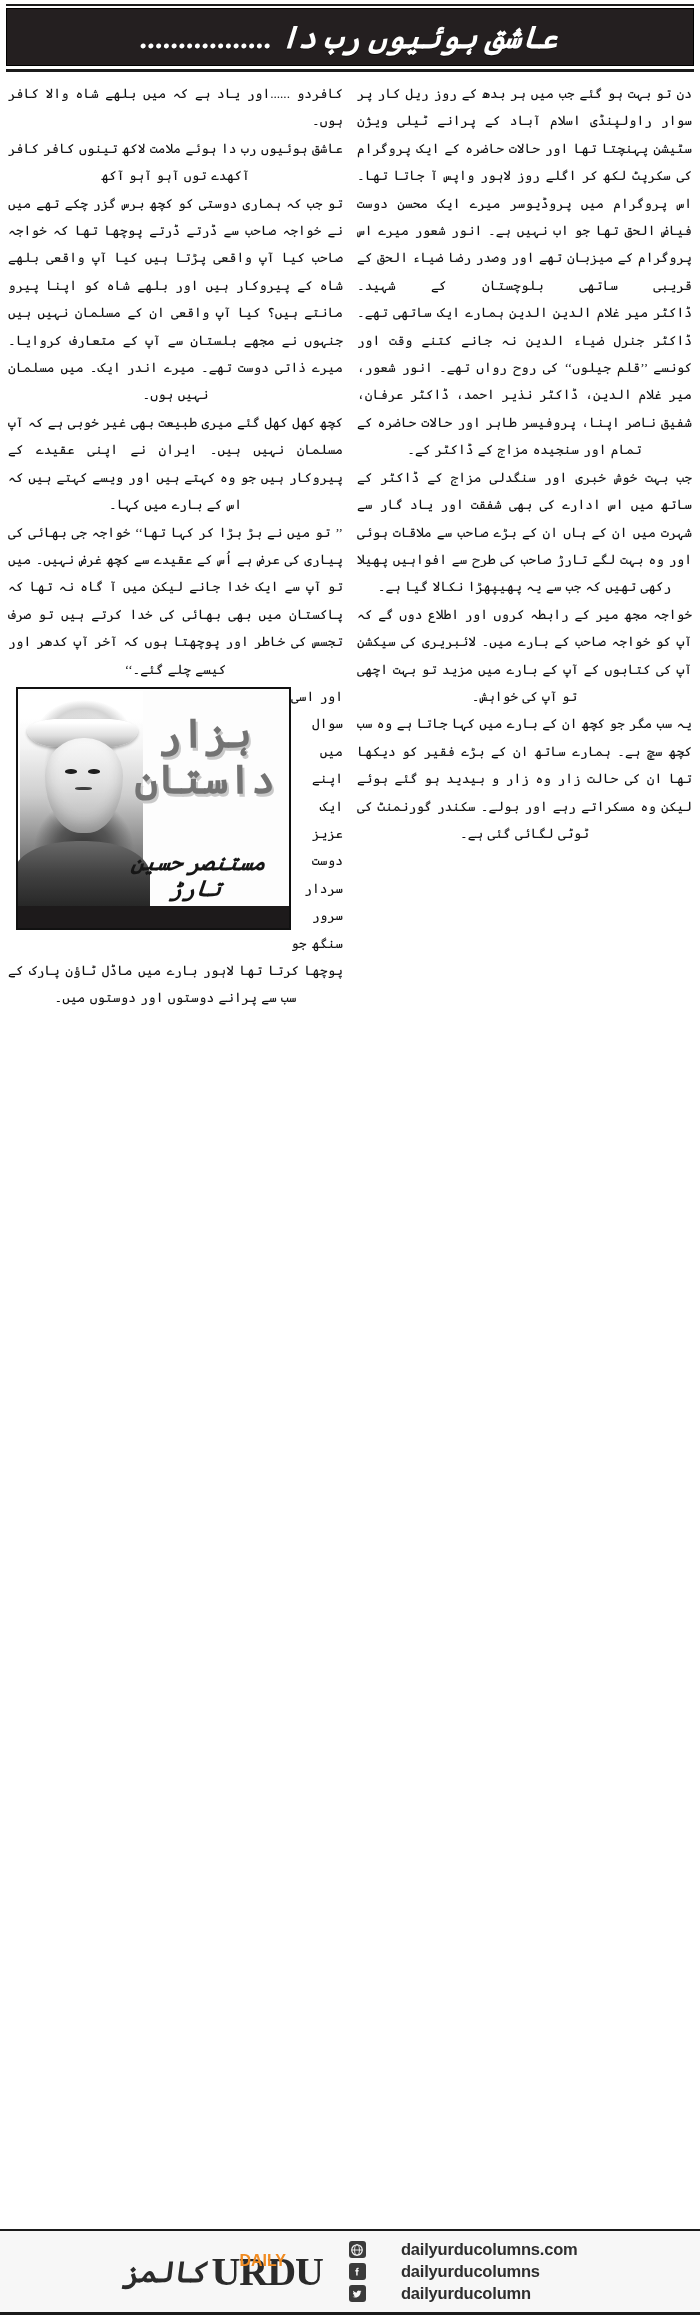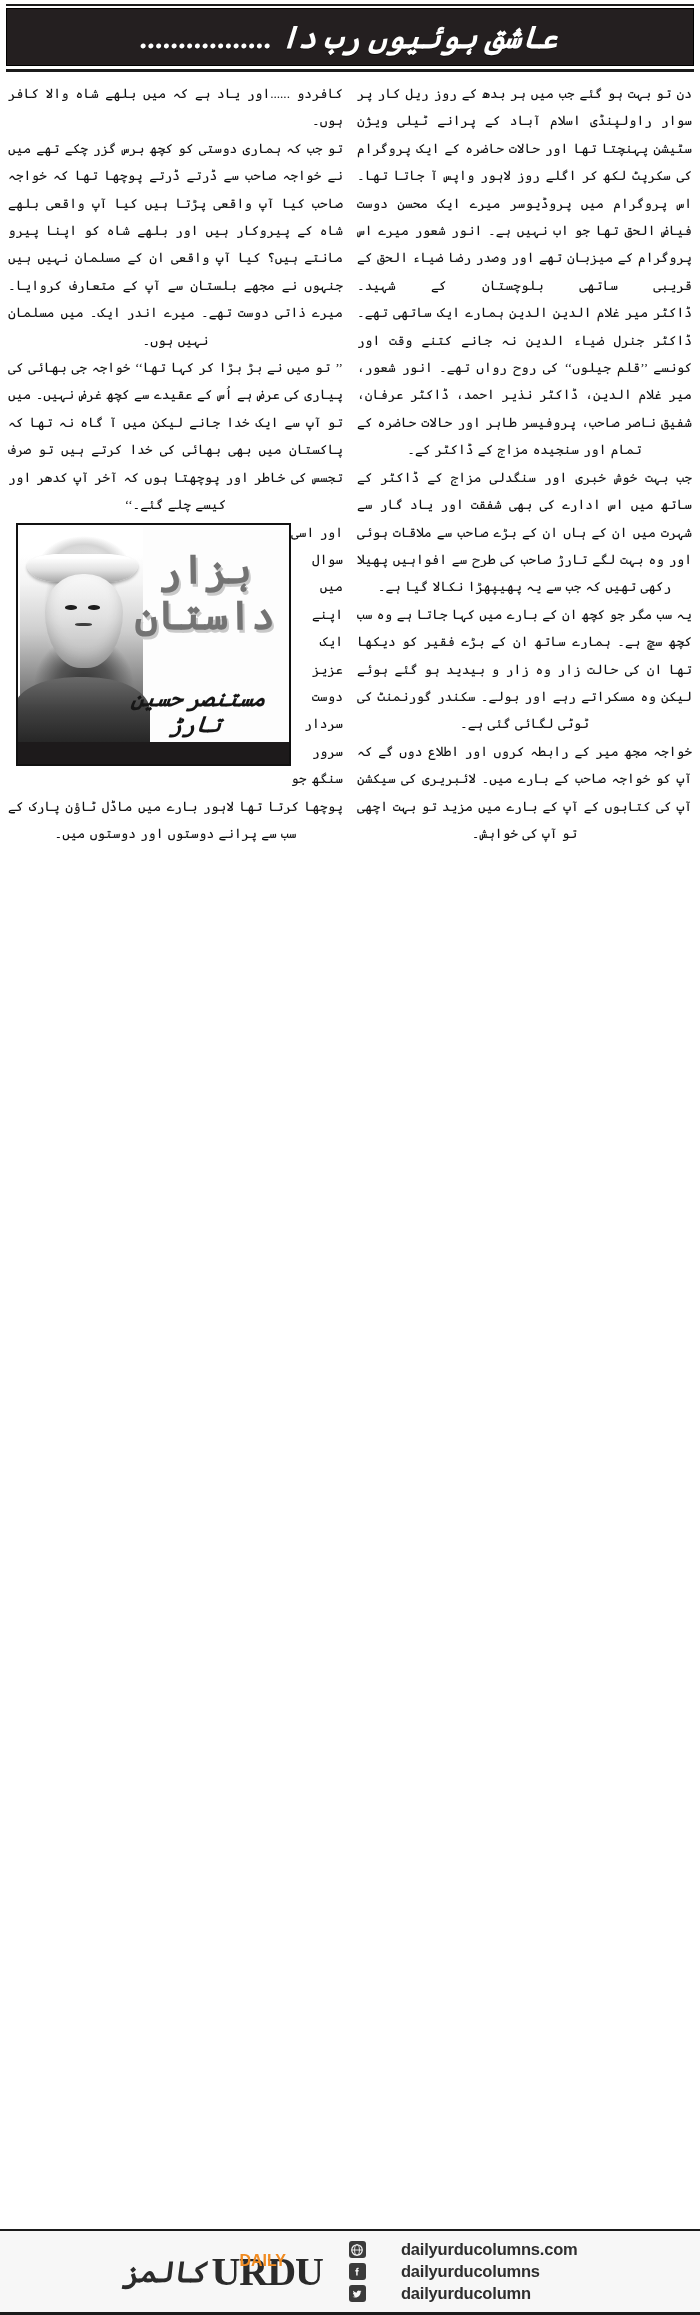--- a/index.html
+++ b/index.html
@@ -311,30 +311,32 @@
     <div class="masthead">
       <div class="masthead-title">عاشق ہوئیوں رب دا .................</div>
     </div>
     <div class="masthead-rule-bot"></div>
   </div>
 
   <div class="article">
 
     <div class="col">
       <p class="lead-line">دن تو بہت ہو گئے جب میں ہر بدھ کے روز ریل کار پر سوار راولپنڈی اسلام آباد کے پرانے ٹیلی ویژن سٹیشن پہنچتا تھا اور حالات حاضرہ کے ایک پروگرام کی سکرپٹ لکھ کر اگلے روز لاہور واپس آ جاتا تھا۔ اس پروگرام میں پروڈیوسر میرے ایک محسن دوست فیاض الحق تھا جو اب نہیں ہے۔ انور شعور میرے اس پروگرام کے میزبان تھے اور وصدر رضا ضیاء الحق کے قریبی ساتھی بلوچستان کے شہید۔</p>
-      <p>ڈاکٹر میر غلام الدین الدین ہمارے ایک ساتھی تھے۔ ڈاکٹر جنرل ضیاء الدین نہ جانے کتنے وقت اور کونسے ’’قلم جیلوں‘‘ کی روح رواں تھے۔ انور شعور، میر غلام الدین، ڈاکٹر نذیر احمد، ڈاکٹر عرفان، شفیق ناصر صاحب، پروفیسر طاہر اور حالات حاضرہ کے تمام اور سنجیدہ مزاج کے ڈاکٹر کے۔</p>
+      <p>ڈاکٹر میر غلام الدین الدین ہمارے ایک ساتھی تھے۔ ڈاکٹر جنرل ضیاء الدین نہ جانے کتنے وقت اور کونسے ’’قلم جیلوں‘‘ کی روح رواں تھے۔ انور شعور، میر غلام الدین، ڈاکٹر نذیر احمد، ڈاکٹر عرفان، شفیق ناصر اپنا، پروفیسر طاہر اور حالات حاضرہ کے تمام اور سنجیدہ مزاج کے ڈاکٹر کے۔</p>
       <p>جب بہت خوش خبری اور سنگدلی مزاج کے ڈاکٹر کے ساتھ میں اس ادارے کی بھی شفقت اور یاد گار سے شہرت میں ان کے ہاں ان کے بڑے صاحب سے ملاقات ہوئی اور وہ بہت لگے تارڑ صاحب کی طرح سے افواہیں پھیلا رکھی تھیں کہ جب سے یہ پھیپھڑا نکالا گیا ہے۔</p>
+      <p>خواجہ مجھ میر کے رابطہ کروں اور اطلاع دوں گے کہ آپ کو خواجہ صاحب کے بارے میں۔ لائبریری کی سیکشن آپ کی کتابوں کے آپ کے بارے میں مزید تو بہت اچھی تو آپ کی خواہش۔</p>
       <p>یہ سب مگر جو کچھ ان کے بارے میں کہا جاتا ہے وہ سب کچھ سچ ہے۔ ہمارے ساتھ ان کے بڑے فقیر کو دیکھا تھا ان کی حالت زار وہ زار و بیدید ہو گئے ہوئے لیکن وہ مسکراتے رہے اور بولے۔ سکندر گورنمنٹ کی ٹوٹی لگائی گئی ہے۔</p>
-      <p>خواجہ مجھ میر کے رابطہ کروں اور اطلاع دوں گے کہ آپ کو خواجہ صاحب کے بارے میں۔ لائبریری کی سیکشن آپ کی کتابوں کے آپ کے بارے میں مزید تو بہت اچھی تو آپ کی خواہش۔</p>
     </div>
 
     <div class="col">
 
       <p class="lead-line">کافردو ......اور یاد ہے کہ میں بلھے شاہ والا کافر ہوں۔</p>
+      <p>عاشق ہوئیوں رب دا ہوئے ملامت لاکھ تینوں کافر کافر آکھدے توں آہو آہو آکھ</p>
       <p>تو جب کہ ہماری دوستی کو کچھ برس گزر چکے تھے میں نے خواجہ صاحب سے ڈرتے ڈرتے پوچھا تھا کہ خواجہ صاحب کیا آپ واقعی پڑتا ہیں کیا آپ واقعی بلھے شاہ کے پیروکار ہیں اور بلھے شاہ کو اپنا پیرو مانتے ہیں؟ کیا آپ واقعی ان کے مسلمان نہیں ہیں جنہوں نے مجھے بلستان سے آپ کے متعارف کروایا۔ میرے ذاتی دوست تھے۔ میرے اندر ایک۔ میں مسلمان نہیں ہوں۔</p>
+      <p>کچھ کھل کھل گئے میری طبیعت بھی غیر خوبی ہے کہ آپ مسلمان نہیں ہیں۔ ایران نے اپنی عقیدے کے پیروکار ہیں جو وہ کہتے ہیں اور ویسے کہتے ہیں کہ اس کے بارے میں کہا۔</p>
       <p>’’ تو میں نے بڑ بڑا کر کہا تھا‘‘ خواجہ جی بھائی کی پیاری کی عرض ہے اُس کے عقیدے سے کچھ غرض نہیں۔ میں تو آپ سے ایک خدا جانے لیکن میں آ گاہ نہ تھا کہ پاکستان میں بھی بھائی کی خدا کرتے ہیں تو صرف تجسس کی خاطر اور پوچھتا ہوں کہ آخر آپ کدھر اور کیسے چلے گئے۔‘‘</p>
 
       <figure class="cover-figure">
         <div class="cover-inner">
           <div class="cover-photo">
             <div class="cover-face">
               <span class="cover-eye-l"></span>
               <span class="cover-eye-r"></span>
               <span class="cover-mouth"></span>
             </div>

